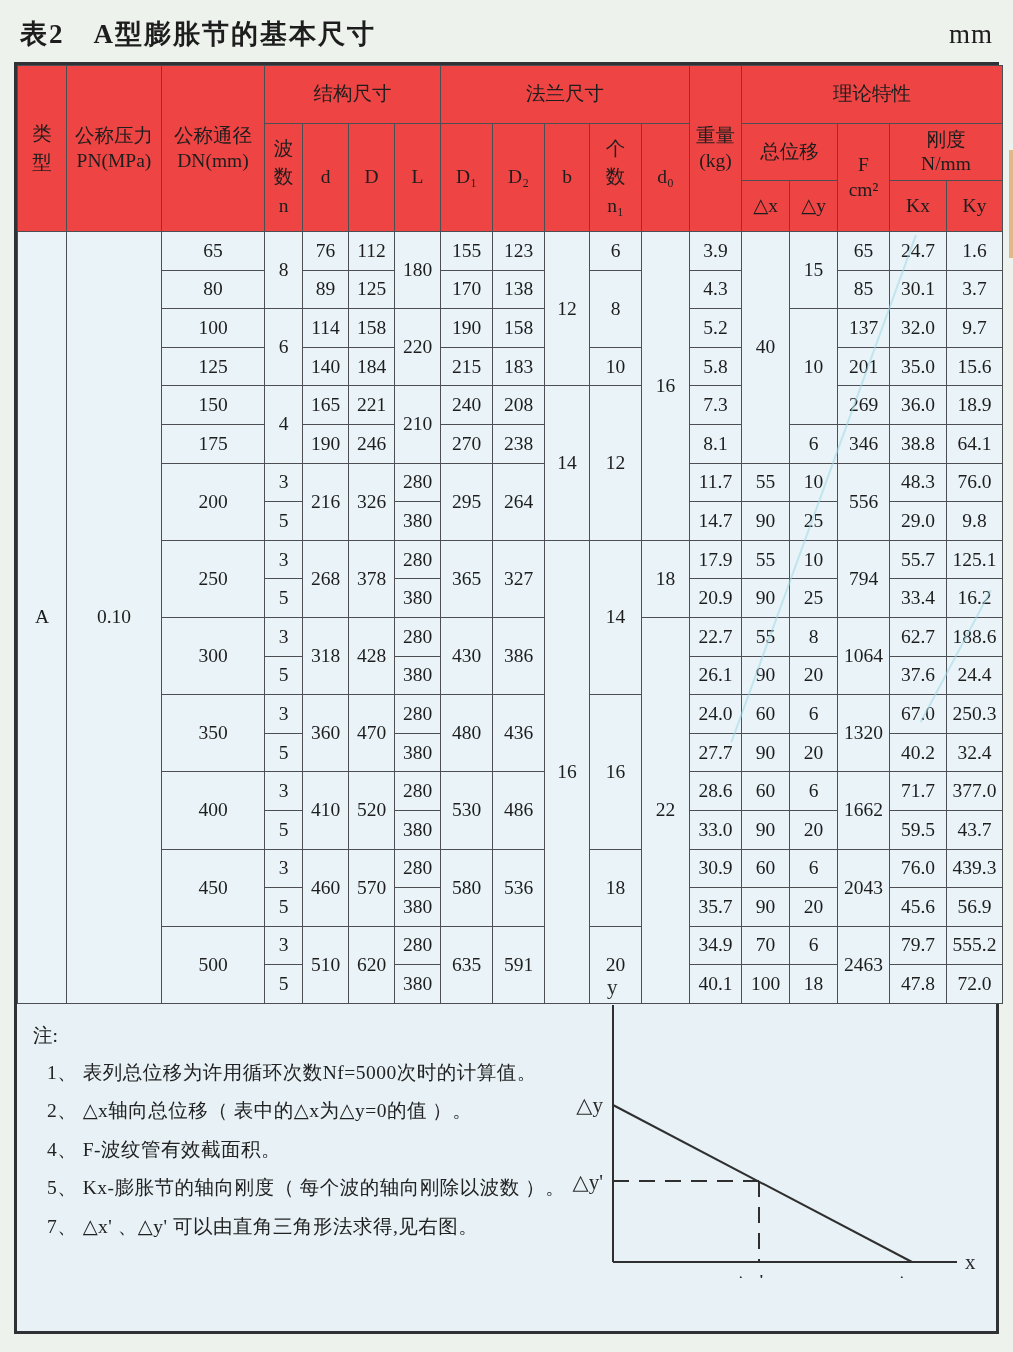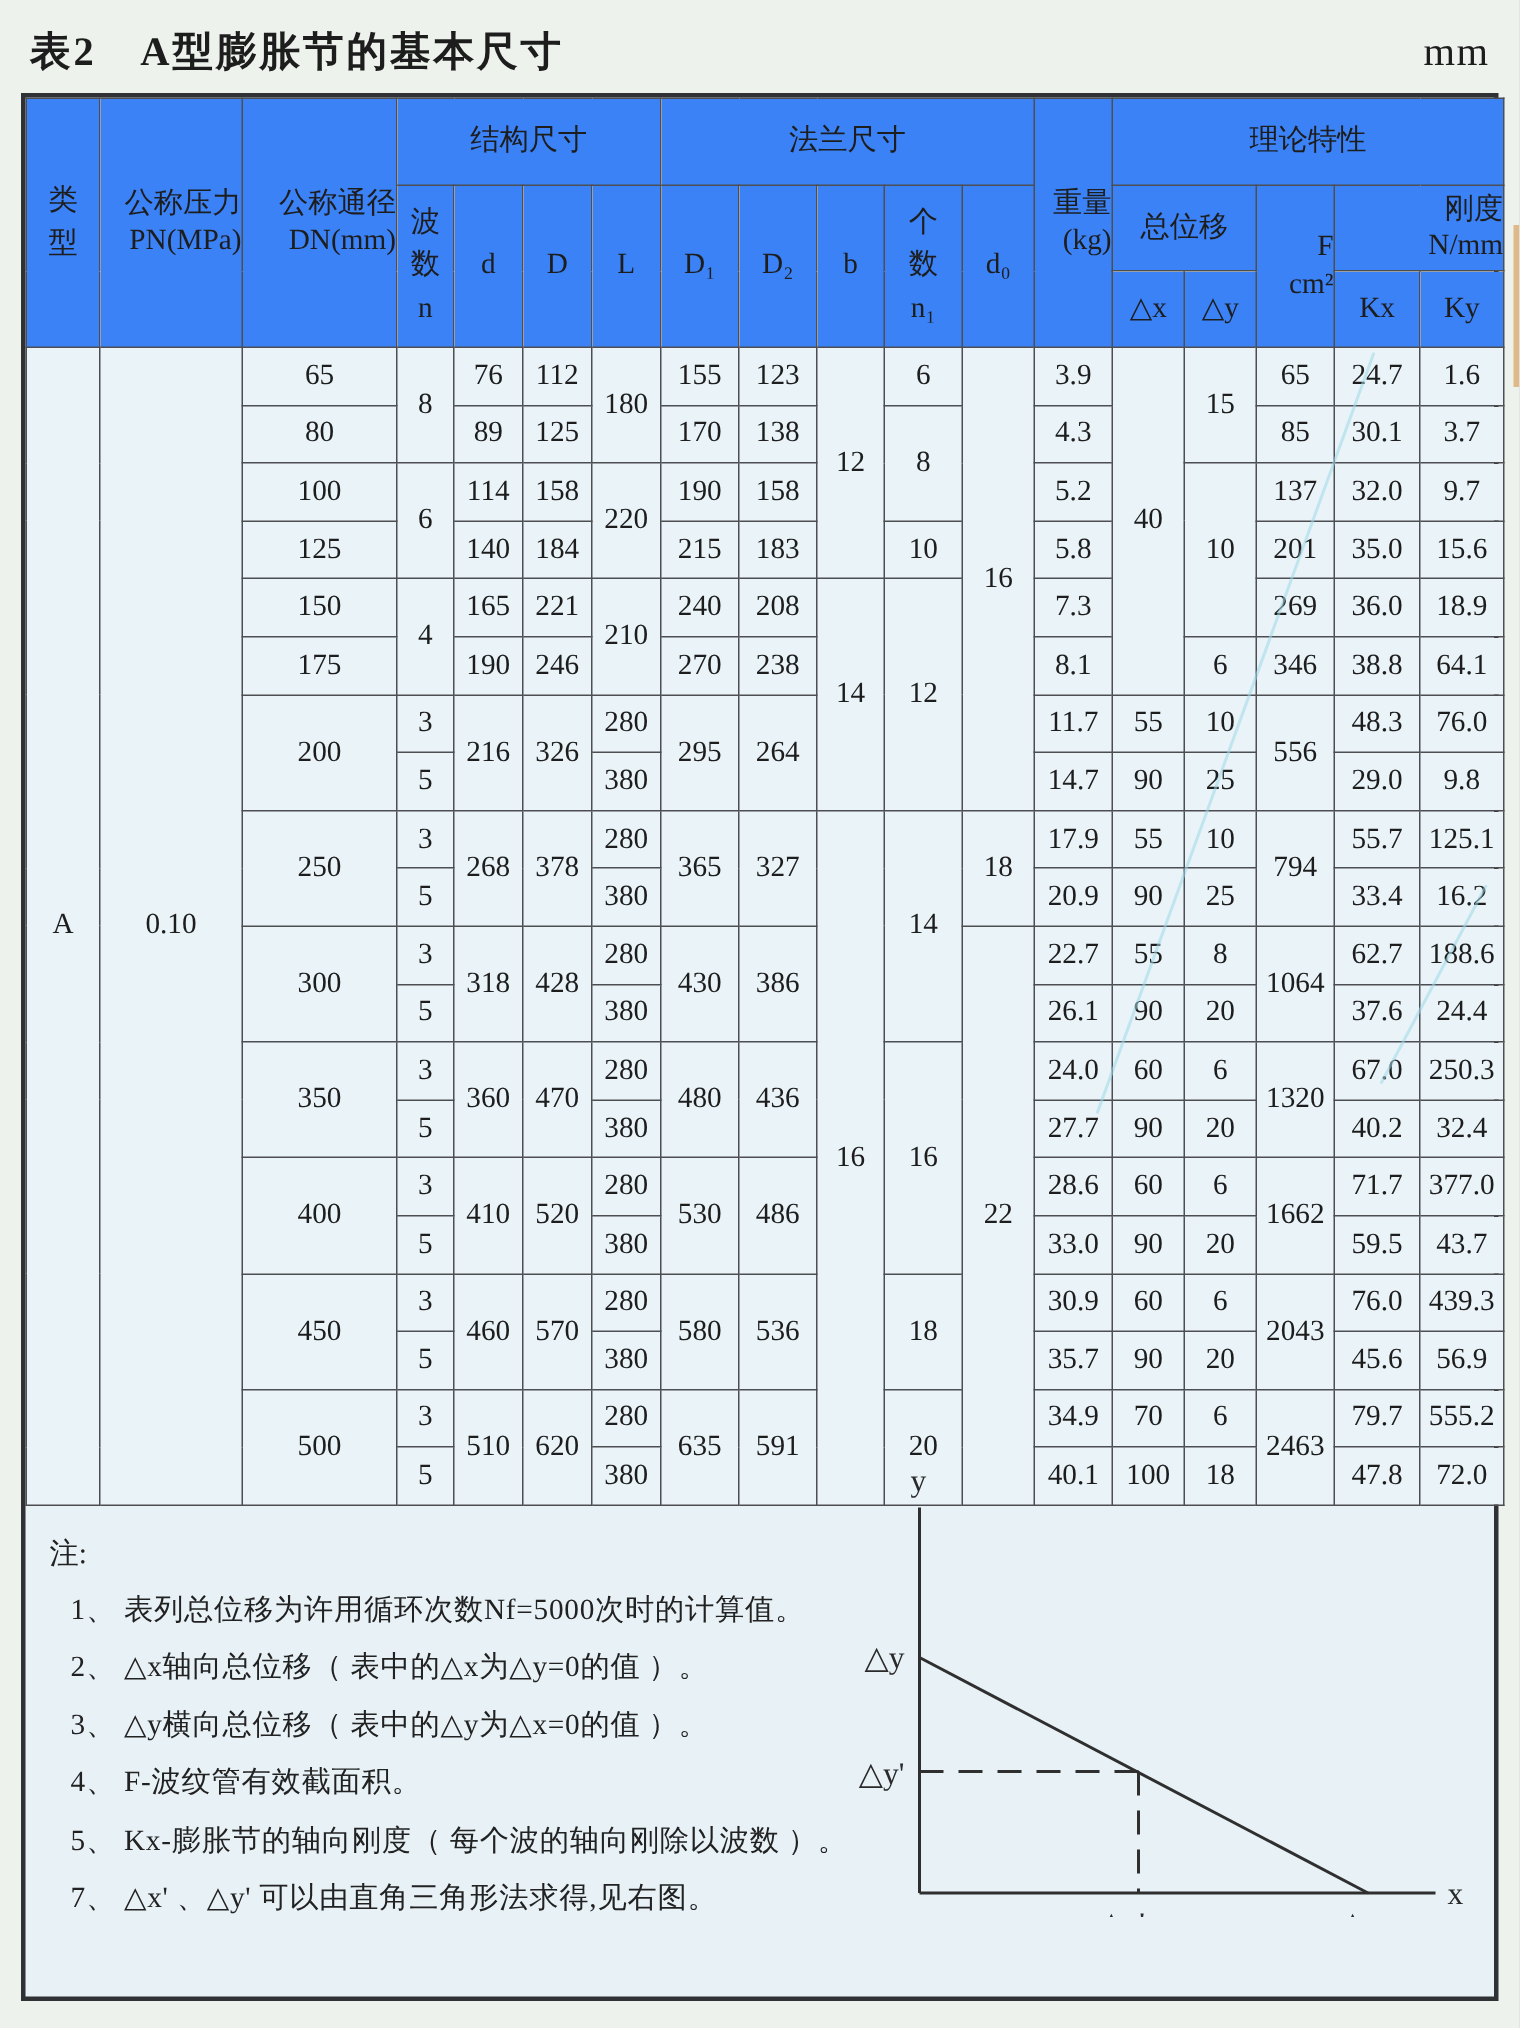--- a/index.html
+++ b/index.html
@@ -26,29 +26,29 @@
   table.dtable{
     width:100%;border-collapse:collapse;table-layout:fixed;
   }
   .dtable th,.dtable td{
     border:1px solid #4c4e52;
     text-align:center;vertical-align:middle;
     padding:0;font-weight:normal;
     overflow:hidden;
   }
   .dtable thead th{
-    background:#3b82f6;font-size:19.5px;line-height:1.25;
+    background:#ef4444;font-size:19.5px;line-height:1.25;
   }
   .dtable tbody td{
     background:#e9f3f8;font-size:19.5px;height:37.6px;
   }
   .dtable tbody tr{height:37.6px;}
   tr.h1{height:58px;} tr.h2{height:57px;margin-left:36px;} tr.h3{height:51px;}
   .vtext{display:inline-block;width:1.25em;line-height:1.45;word-break:break-all;}
-  .two-line span{display:block;text-align:right;}
+  .two-line span{display:block;}
   .notes{
     position:relative;padding:12px 18px 0 16px;
     font-size:19.5px;color:#222;
   }
   .note-head{margin:6px 0 10px 0;}
   .note-item{margin:0 0 11.5px 14px;letter-spacing:0.5px;}
   .diagram{position:absolute;left:545px;top:968px;z-index:3;}
   .diagram text{font-family:"Liberation Serif","DejaVu Serif",serif;font-size:21px;fill:#2a2a2a;}
   
   .artifact-cyan{
@@ -400,21 +400,20 @@
             <td>47.8</td>
             <td>72.0</td>
           </tr>
         </tbody>
     </table>
 
     <div class="notes">
       <div class="note-head">注:</div>
       <div class="note-item">1、 表列总位移为许用循环次数Nf=5000次时的计算值。</div>
       <div class="note-item">2、 △x轴向总位移（ 表中的△x为△y=0的值 ）。</div>
-      <div class="note-item">3、 △y横向总位移（ 表中的△y为△x=0的值 ）。</div>
       <div class="note-item">4、 F-波纹管有效截面积。</div>
       <div class="note-item">5、 Kx-膨胀节的轴向刚度（ 每个波的轴向刚除以波数 ）。</div>
       <div class="note-item">7、 △x' 、△y' 可以由直角三角形法求得,见右图。</div>
     </div>
   </div>
 
   <svg class="diagram" width="460" height="310" viewBox="0 0 460 310">
 
     <line x1="68" y1="37" x2="68" y2="294" stroke="#2f2f2f" stroke-width="2"></line>
     <line x1="68" y1="294" x2="412" y2="294" stroke="#2f2f2f" stroke-width="2"></line>

